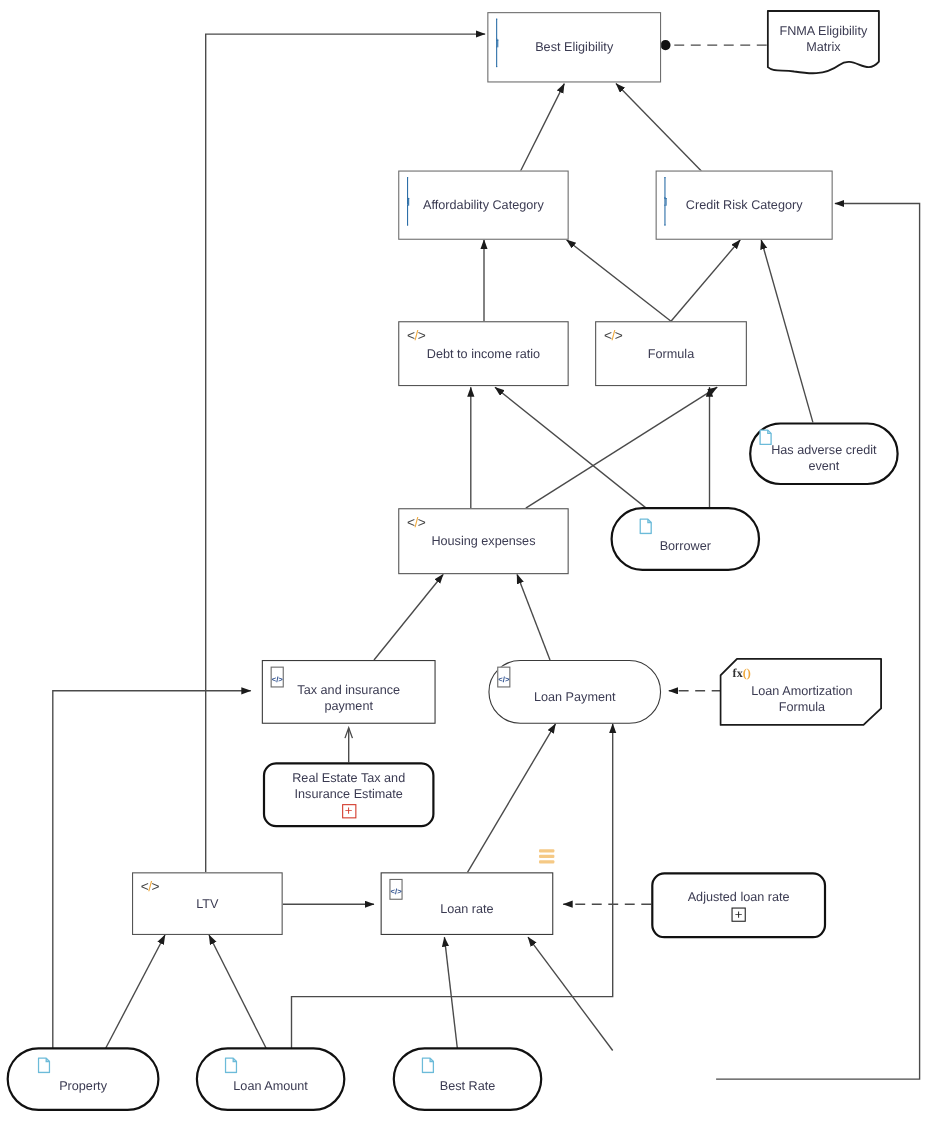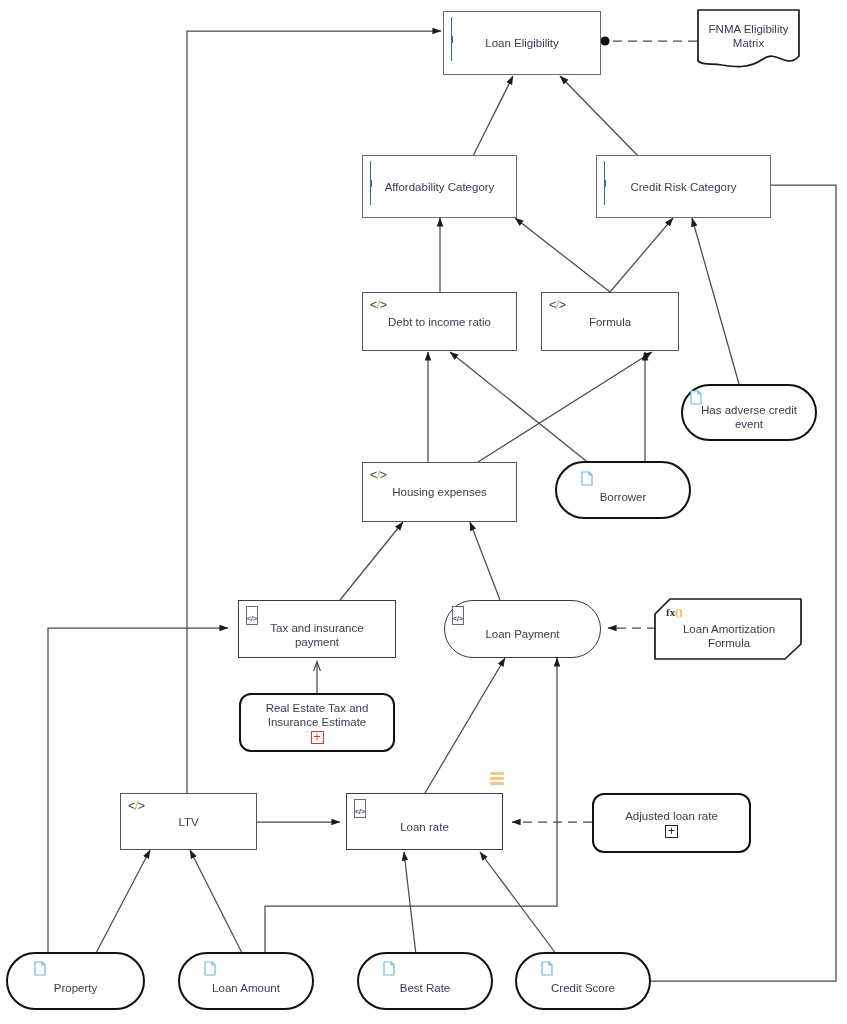--- a/index.html
+++ b/index.html
@@ -128,42 +128,42 @@
   </svg>
 
   <div class="node n-table" style="left:443px;top:11px;width:158px;height:64px;">
     <span class="icon">
       <span class="ico-table"><span class="bar"></span><span class="grid">
             <i></i>
             <i></i>
             <i></i>
           </span></span>
     </span>
-    <span class="label">Loan Eligibility</span>
+    <span class="label">Best Eligibility</span>
   </div>
 
   <div class="n-wave" style="left:697px;top:9px;width:103px;height:62px;">
     <svg width="103" height="62" viewBox="0 0 103 62">
       <path d="M1,1 H102 V47 C90,61 80,40 66,50 C52,60 38,58 25,56 C14,54 7,57 1,52 Z" fill="#ffffff" stroke="#1b1b1b" stroke-width="1.7" stroke-linejoin="round"></path>
     </svg>
     <span class="wlabel" style="top:13px;padding:0 8px;">FNMA Eligibility Matrix</span>
   </div>
 
   <div class="node n-table" style="left:362px;top:155px;width:155px;height:63px;">
     <span class="icon">
       <span class="ico-table"><span class="bar"></span><span class="grid">
             <i></i>
             <i></i>
             <i></i>
           </span></span>
     </span>
     <span class="label">Affordability Category</span>
   </div>
 
-  <div class="node n-table" style="left:596px;top:155px;width:175px;height:63px;">
+  <div class="node n-table" style="left:596px;top:155px;width:161px;height:63px;">
     <span class="icon">
       <span class="ico-table"><span class="bar"></span><span class="grid">
             <i></i>
             <i></i>
             <i></i>
           </span></span>
     </span>
     <span class="label">Credit Risk Category</span>
   </div>
 
@@ -279,23 +279,14 @@
   <div class="node n-input" style="left:357px;top:952px;width:136px;height:58px;">
     <span class="icon" style="top:7px;left:24px;">
       <svg class="ico-doc" viewBox="0 0 12 15">
           <path d="M1,1 H8 L11,4 V14 H1 Z" fill="#ffffff" stroke="#6cbbd9" stroke-width="1.2" stroke-linejoin="round"></path>
           <path d="M8,1 V4 H11" fill="none" stroke="#6cbbd9" stroke-width="1.2"></path>
         </svg>
     </span>
     <span class="label" style="padding-top:14px;">Best Rate</span>
   </div>
 
-  <div class="node n-input" style="left:515px;top:952px;width:136px;height:58px;">
-    <span class="icon" style="top:7px;left:24px;">
-      <svg class="ico-doc" viewBox="0 0 12 15">
-          <path d="M1,1 H8 L11,4 V14 H1 Z" fill="#ffffff" stroke="#6cbbd9" stroke-width="1.2" stroke-linejoin="round"></path>
-          <path d="M8,1 V4 H11" fill="none" stroke="#6cbbd9" stroke-width="1.2"></path>
-        </svg>
-    </span>
-    <span class="label" style="padding-top:14px;">Credit Score</span>
-  </div>
 
 </div>
 
 </body></html>

